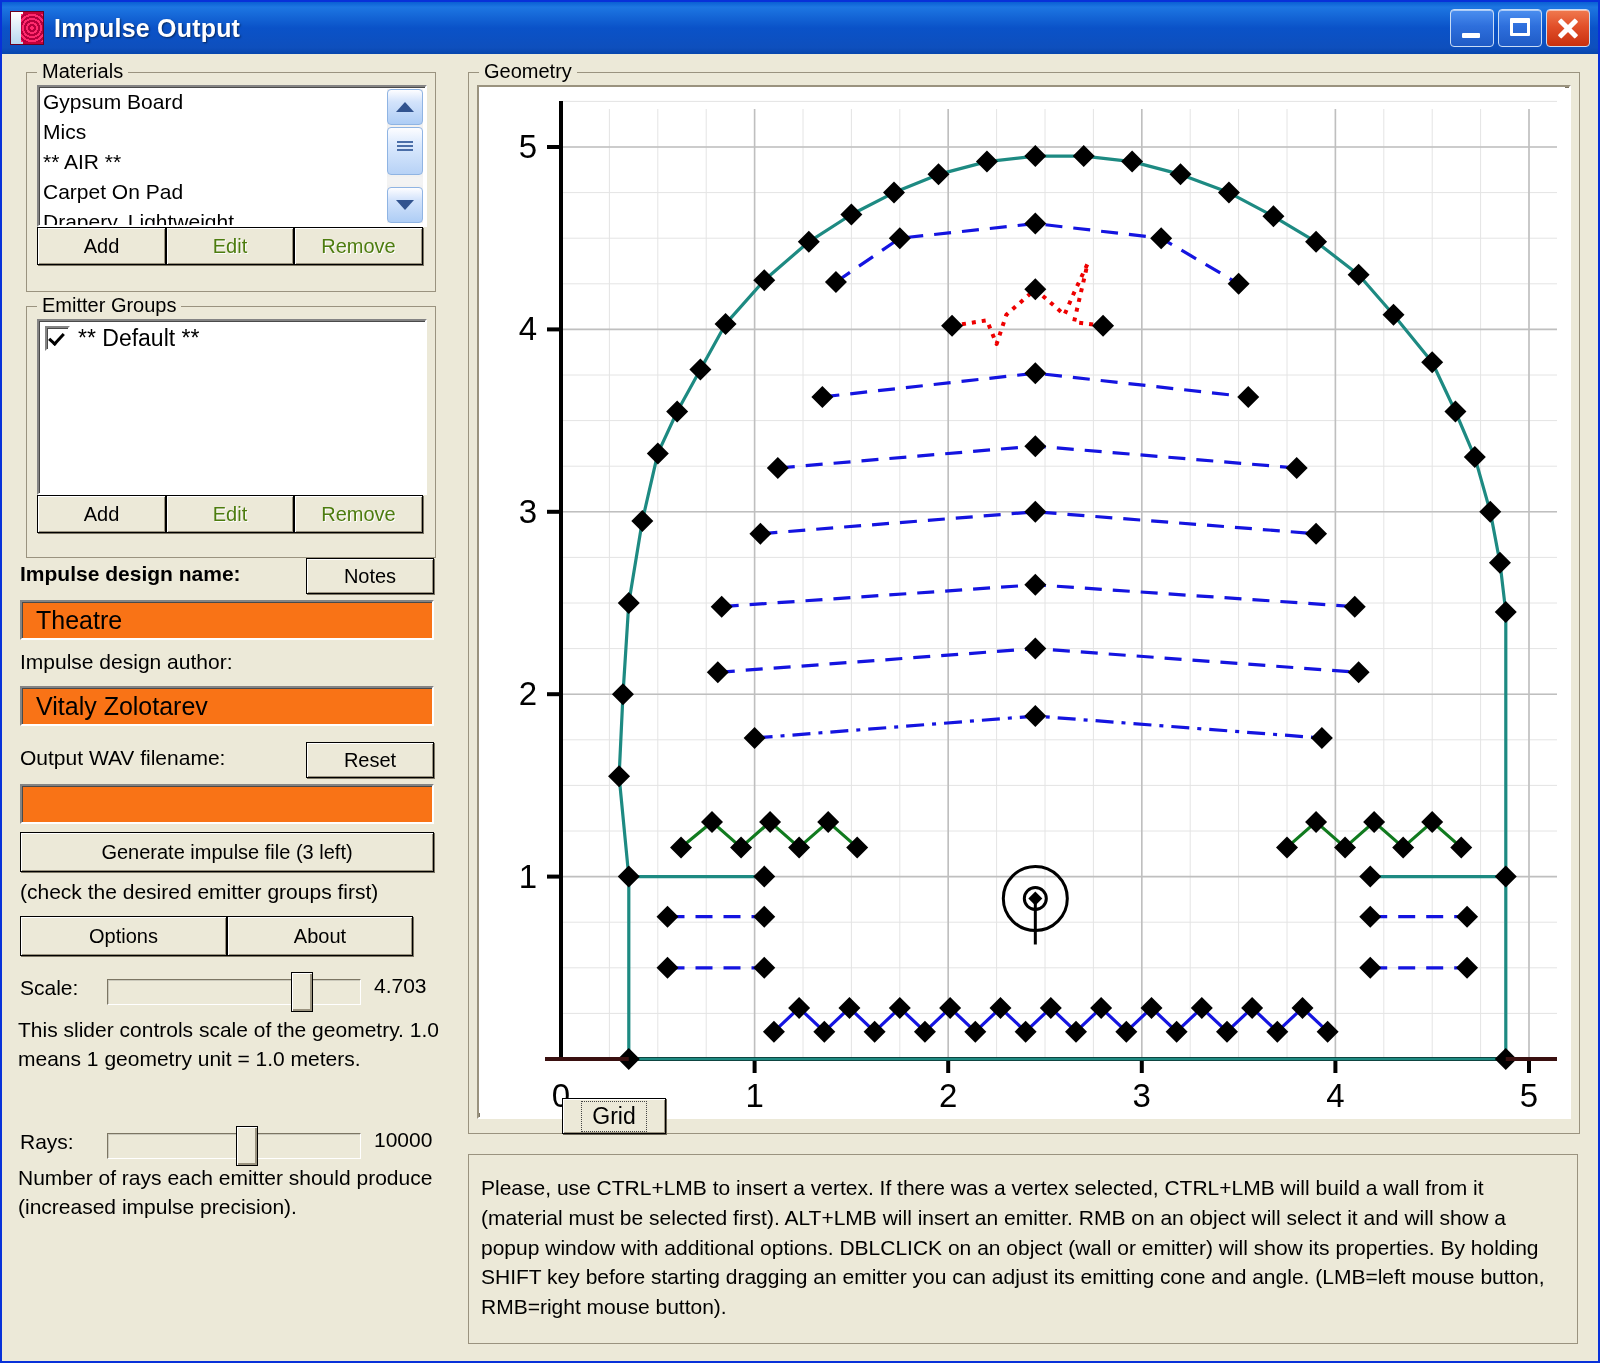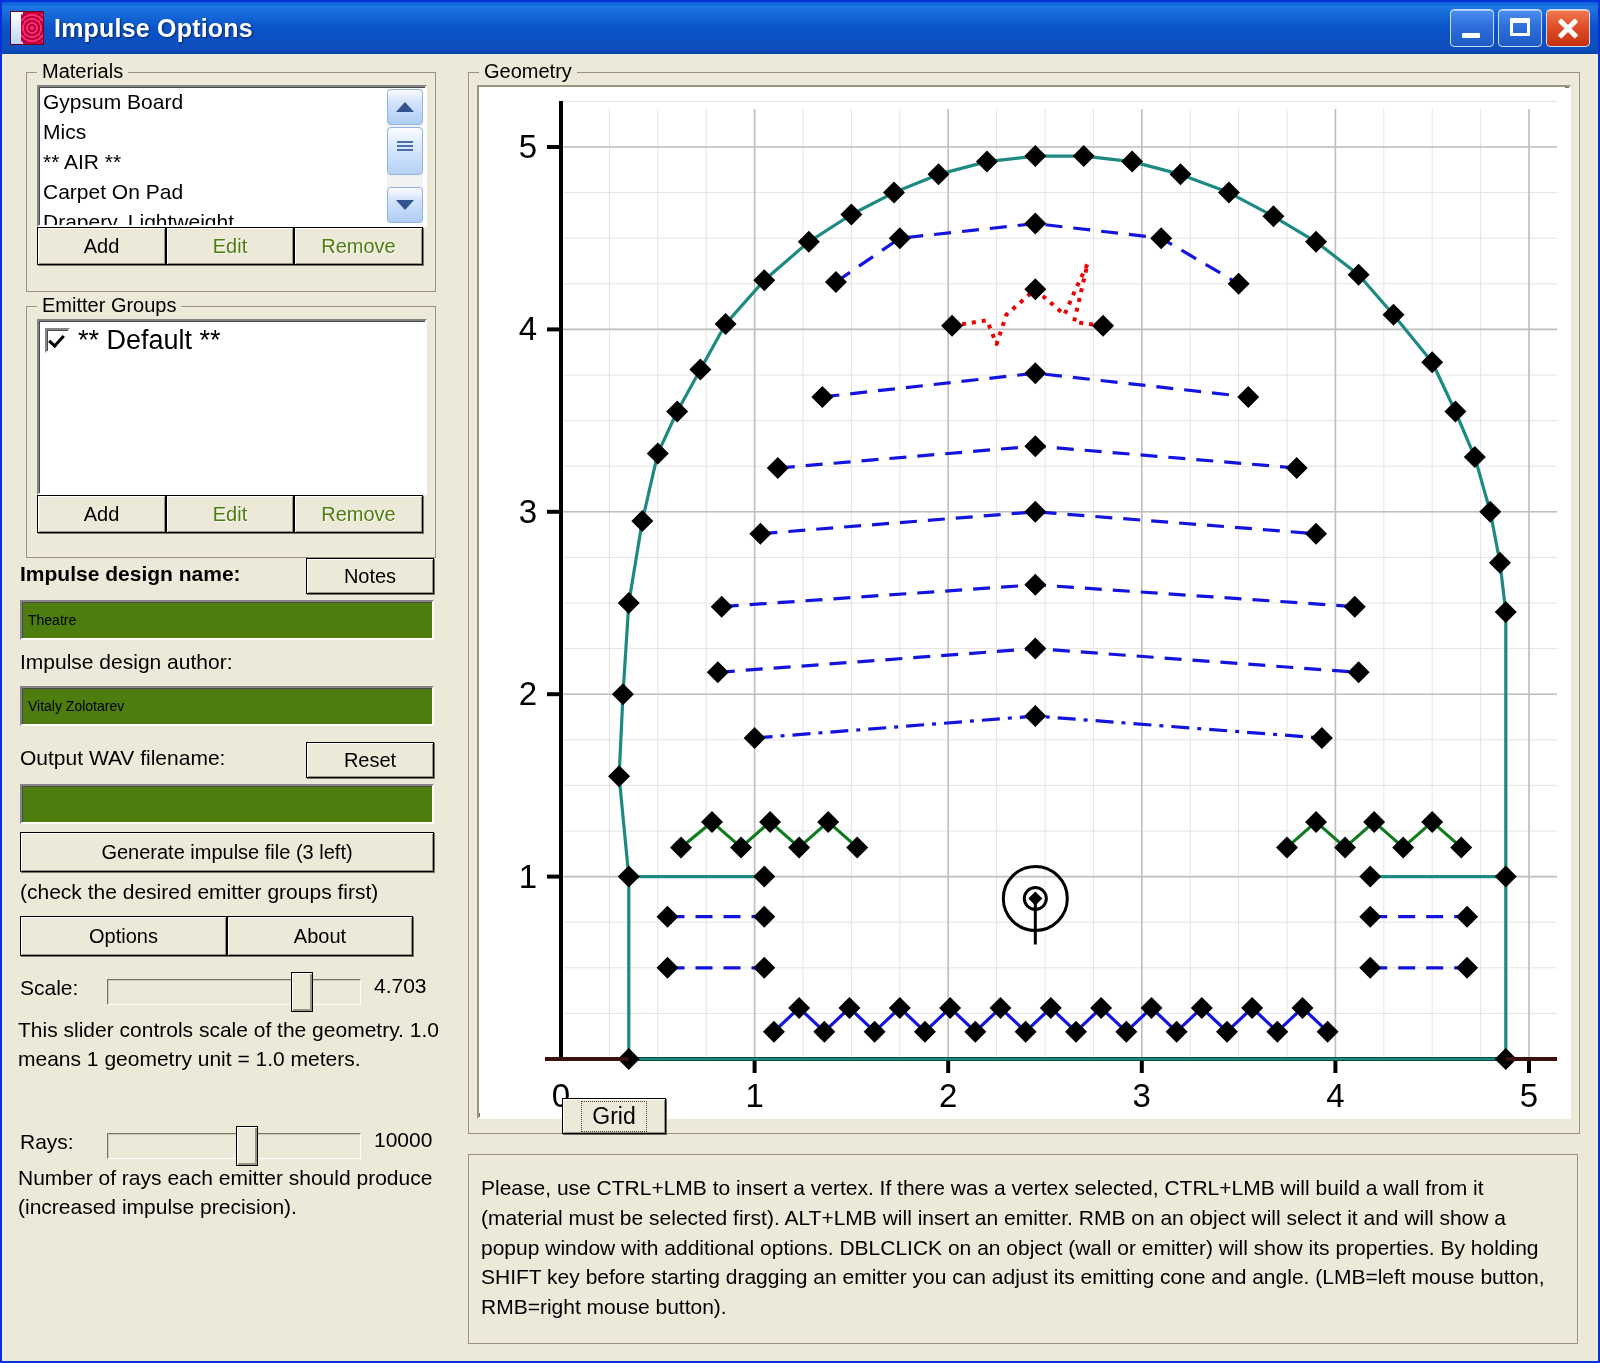--- a/index.html
+++ b/index.html
@@ -116,24 +116,24 @@
     font-size:20px;color:#000;text-align:center;cursor:pointer;
     box-shadow: inset 1px 1px 0 #ffffff, inset -1px -1px 0 #9a937f, 1px 1px 0 #7b7563;
     display:flex;align-items:center;justify-content:center;
     font-family:"Liberation Sans", sans-serif;
   }
   .btn.disabled{color:#4d7c0f;text-shadow:1px 1px 0 #ffffff;cursor:default;}
   .btn-row{position:absolute;display:flex;}
   
   .lbl{position:absolute;font-size:21px;color:#000;white-space:nowrap;}
   .textbox{
-    position:absolute;background:#4d7c0f;
+    position:absolute;background:#f97316;
     border:2px solid;border-color:#848484 #ffffff #ffffff #848484;
     box-shadow: inset 1px 1px 0 #4a4a4a;
-    display:flex;align-items:center;font-size:14px;color:#000;padding-left:6px;
+    display:flex;align-items:center;font-size:25px;color:#000;padding-left:14px;
     box-sizing:border-box;
   }
   .para{position:absolute;font-size:21px;color:#000;line-height:1.36;}
   
   .slider-track{
     position:absolute;height:26px;background:#ece9d8;
     border:1px solid;border-color:#7b7563 #ffffff #ffffff #7b7563;
     box-sizing:border-box;box-shadow:inset 1px 1px 0 #4a4a4a33;
   }
   .slider-thumb{
@@ -160,21 +160,21 @@
     font-size:21px;line-height:1.42;color:#000;padding:18px 12px;
   }
 </style>
 </head>
 <body>
 
 <div id="app">
 
   <div class="titlebar">
     <div class="tb-icon"></div>
-    <div class="tb-title">Impulse Options</div>
+    <div class="tb-title">Impulse Output</div>
     <div class="tb-buttons">
       <div class="tb-btn">
           <div class="gl min-gl"></div>
         </div>
       <div class="tb-btn">
           <div class="gl max-gl"></div>
         </div>
       <div class="tb-btn close">
           <div class="gl close-gl"></div>
         </div>
@@ -209,21 +209,21 @@
           <div class="btn disabled" style="width:128px;height:38px;">Edit</div>
           <div class="btn disabled" style="width:129px;height:38px;">Remove</div>
         </div>
       </div>
 
       <div class="group" style="left:24px;top:252px;width:408px;height:250px;">
         <div class="group-cap">Emitter Groups</div>
         <div class="listbox" style="left:10px;top:12px;width:386px;height:172px;">
           <div class="lb-chk">
             <span class="chkbox checked"></span>
-            <span style="font-size:27px;">** Default **</span>
+            <span style="font-size:23px;">** Default **</span>
           </div>
         </div>
         <div class="btn-row" style="left:10px;top:188px;width:386px;height:38px;">
           <div class="btn" style="width:129px;height:38px;">Add</div>
           <div class="btn disabled" style="width:128px;height:38px;">Edit</div>
           <div class="btn disabled" style="width:129px;height:38px;">Remove</div>
         </div>
       </div>
 
       <div class="lbl" style="left:18px;top:508px;font-weight:bold;">Impulse design name:</div>

